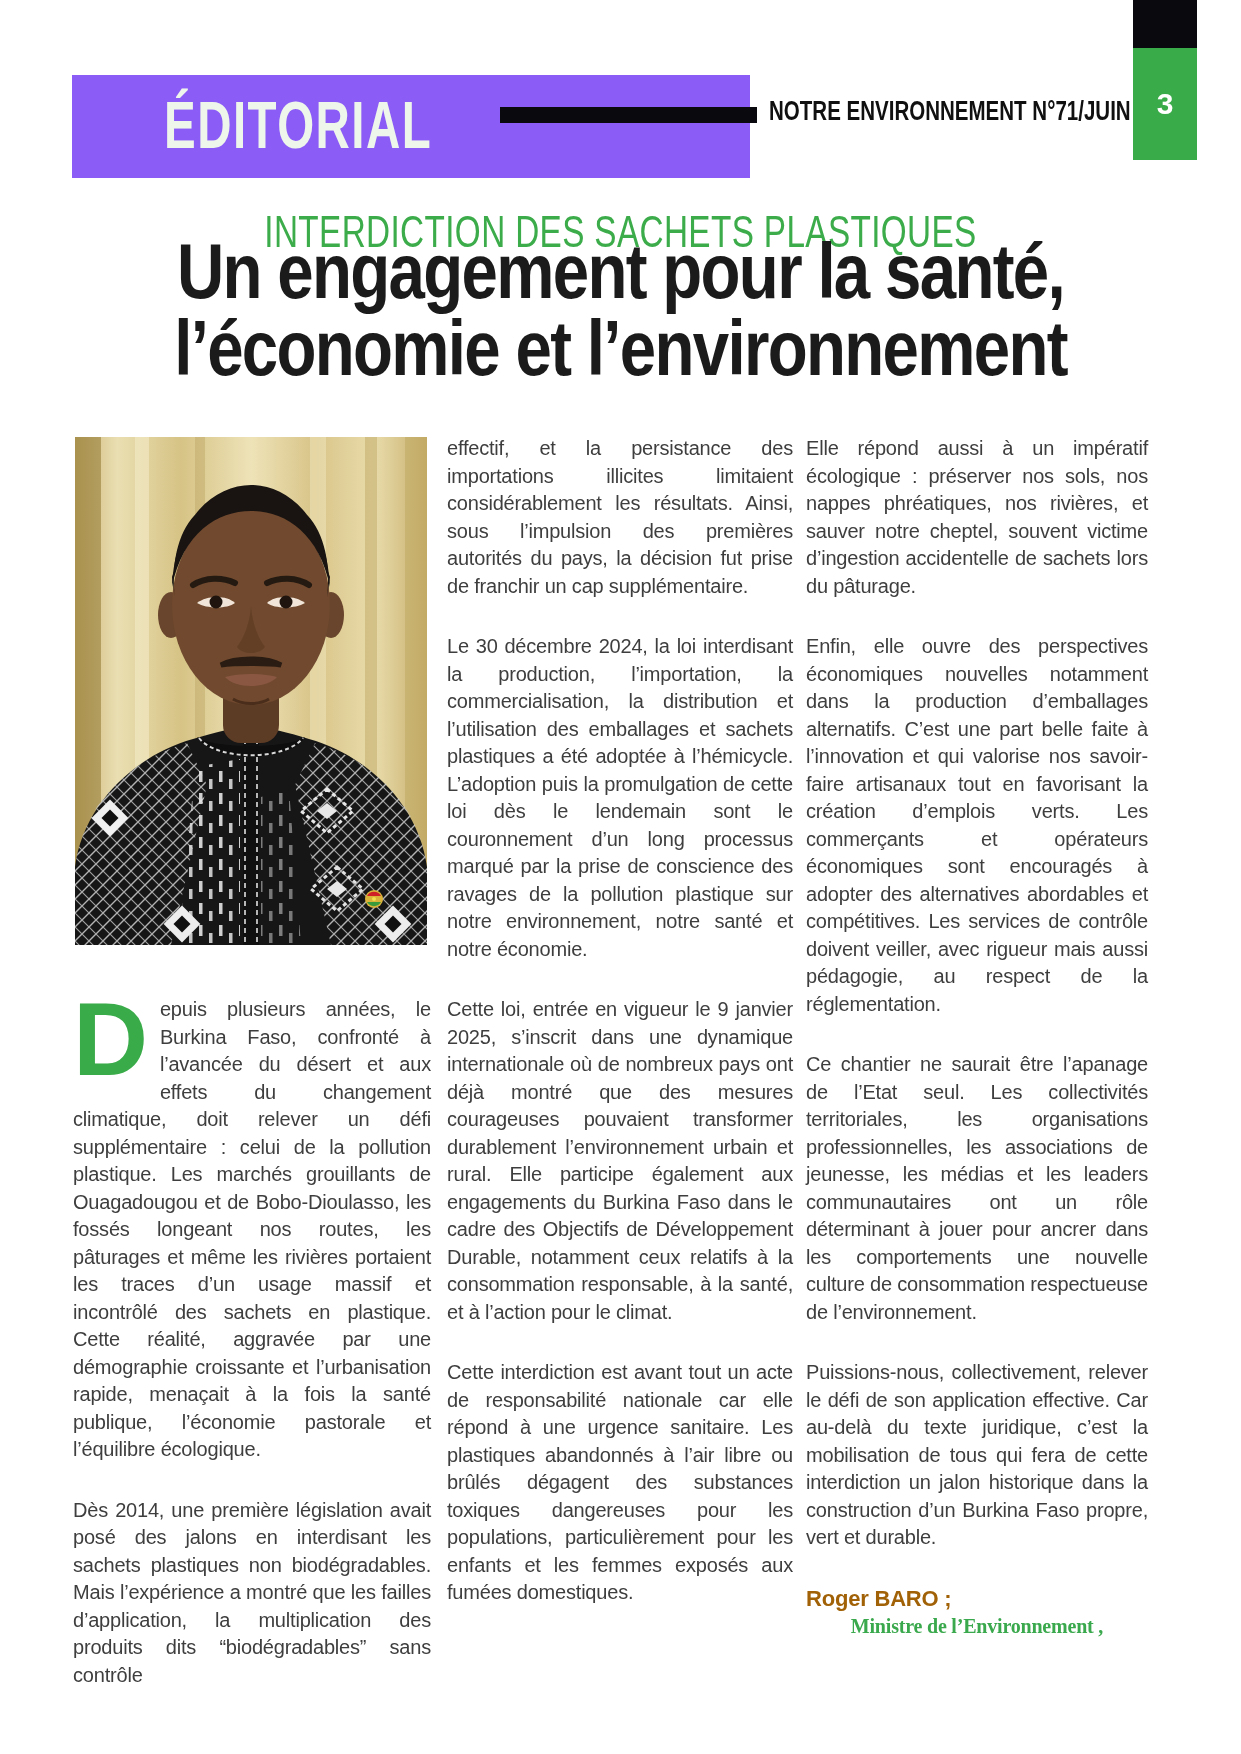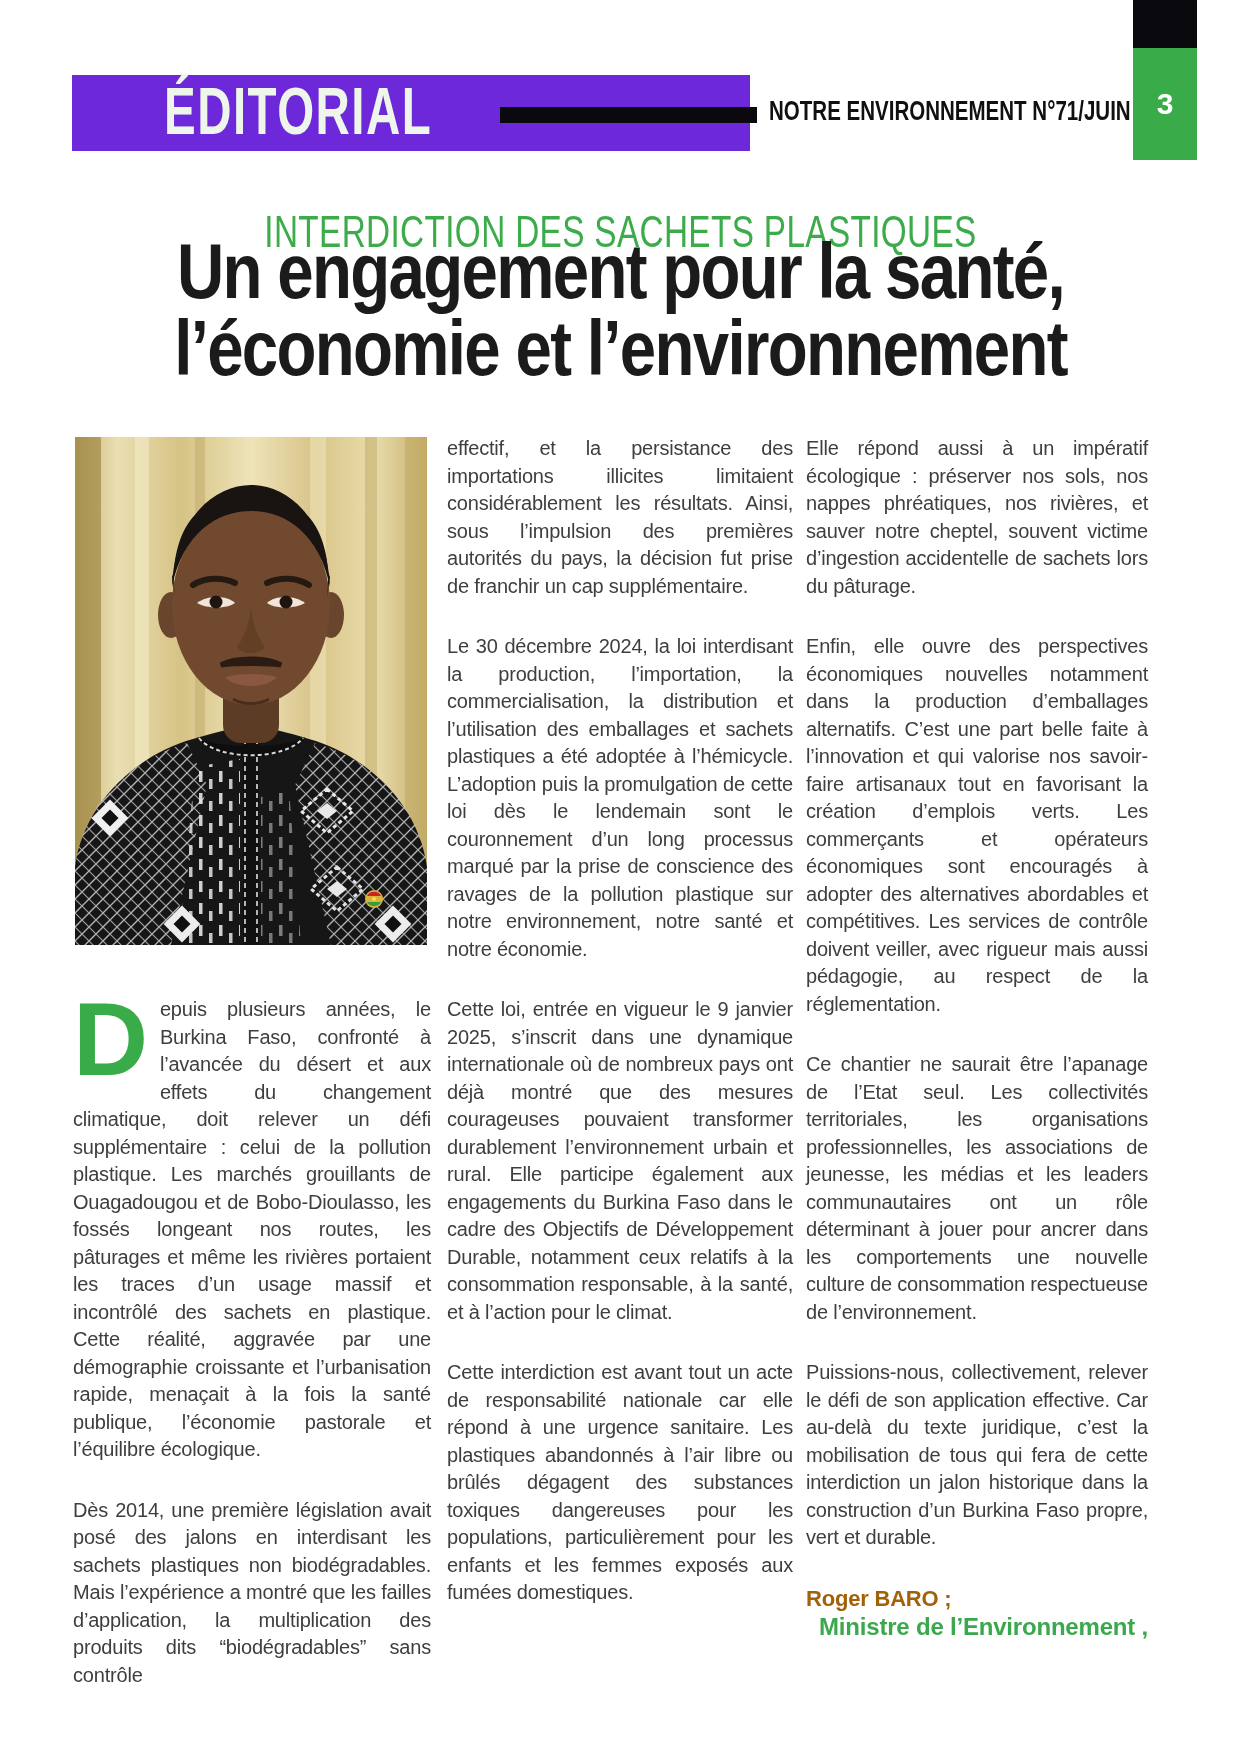--- a/index.html
+++ b/index.html
@@ -1,21 +1,21 @@
 <!DOCTYPE html>
 <html><head>
 <meta charset="utf-8">
 <style>
   html,body{margin:0;padding:0;background:#ffffff;}
   .page{
     position:relative;width:1241px;height:1754px;background:#ffffff;
     font-family:"Liberation Sans",sans-serif;overflow:hidden;
   }
   
-  .banner{position:absolute;left:72px;top:75px;width:678px;height:76px;background:#6d28d9;}
+  .banner{position:absolute;left:72px;top:75px;width:678px;height:103px;background:#8b5cf6;}
   .banner-title{
     position:absolute;left:92px;top:50%;transform:translateY(-52%) scaleX(0.72);
     transform-origin:left center;white-space:nowrap;
     font-size:66px;font-weight:700;letter-spacing:2px;color:#eef6ec;
   }
   .black-bar{position:absolute;left:500px;top:107px;width:257px;height:16px;background:#0a0a0e;}
   .header-meta{
     position:absolute;left:769px;top:96px;transform:scaleX(0.76);transform-origin:left center;
     white-space:nowrap;font-size:27px;font-weight:700;color:#101010;letter-spacing:0;
   }
@@ -53,21 +53,21 @@
   .col p:last-child{margin-bottom:0;}
   #col1{left:73px;top:988px;width:358px;}
   #col2{left:447px;top:427px;width:346px;}
   #col3{left:806px;top:427px;width:342px;}
   .dropcap{
     float:left;font-size:104px;line-height:82px;height:84px;
     font-weight:700;color:#3aab49;margin:2px 12px 0 0;
   }
   .sig{margin-top:26px;}
   .sig-name{font-size:22px;line-height:28px;font-weight:700;color:#a16207;text-align:left;}
-  .sig-role{font-size:24px;line-height:27px;font-weight:700;color:#3aa84c;text-align:right;}
+  .sig-role{font-size:20px;line-height:27px;font-weight:700;color:#3aa84c;text-align:center;font-family:Liberation Serif, serif;}
   
   .footer{
     position:absolute;left:400px;top:1686px;width:840px;text-align:center;color:#141414;
   }
   .footer-inner{
     display:block;transform:scaleX(0.68);transform-origin:center;white-space:nowrap;
     font-size:25px;font-weight:700;
   }
 </style>
 </head>

